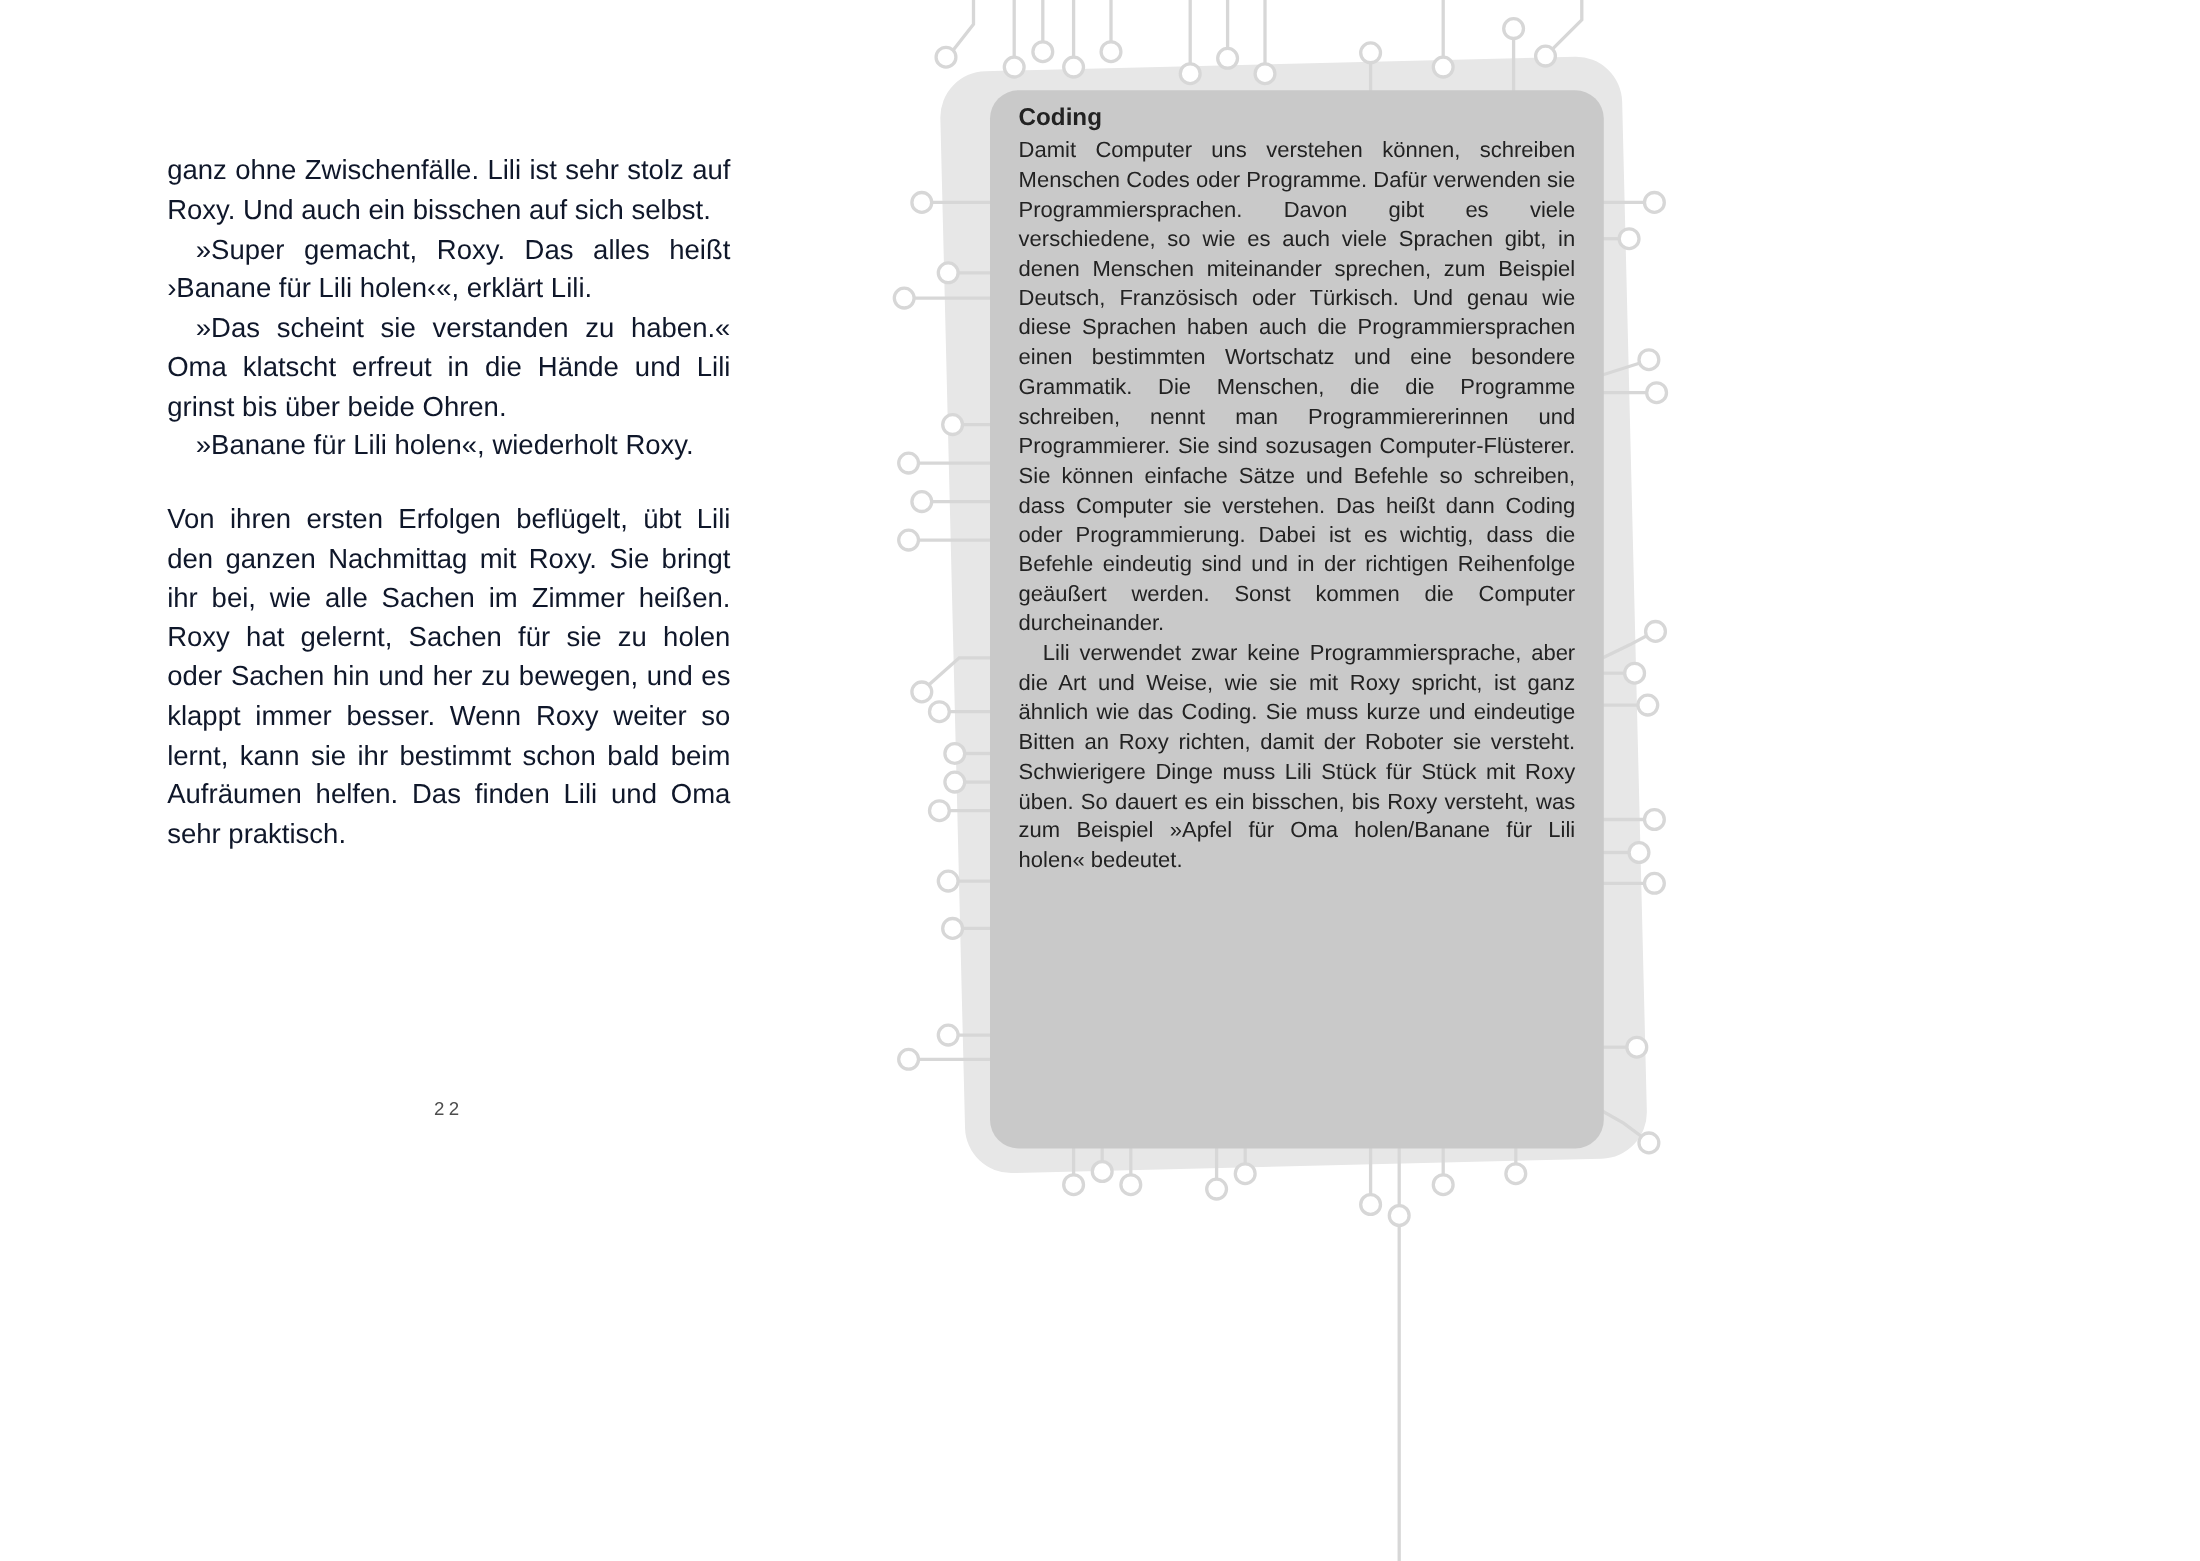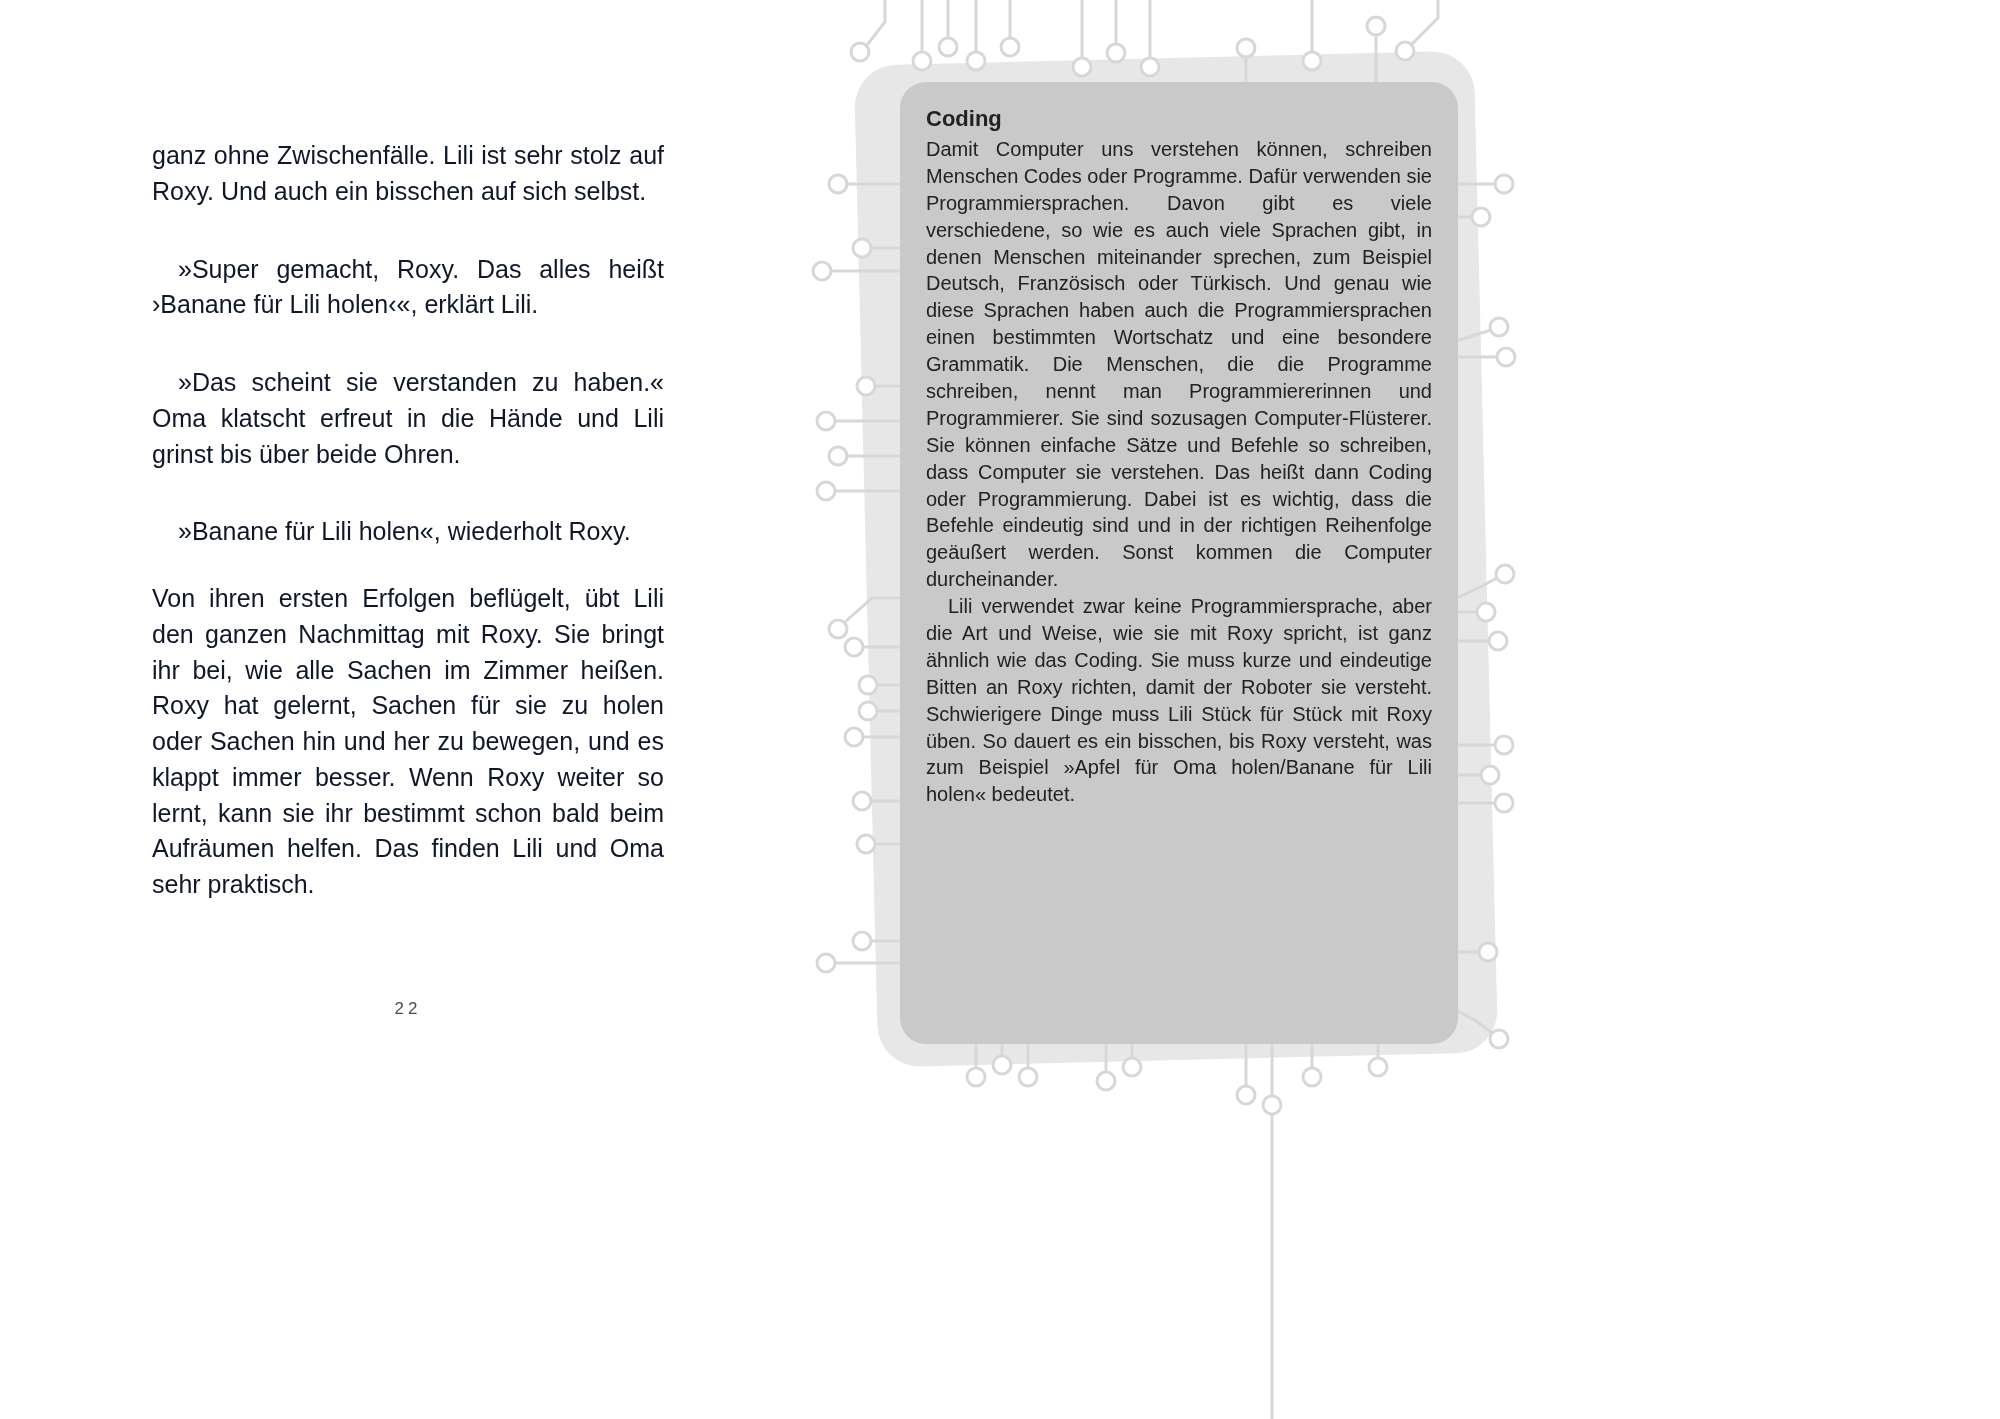--- a/index.html
+++ b/index.html
@@ -24,21 +24,21 @@
     top: 138px;
     width: 512px;
     font-size: 25px;
     line-height: 1.43;
     text-align: justify;
     color: #0f172a;
     hyphens: auto;
     -webkit-hyphens: auto;
   }
   .story p { margin: 0; }
-  .story p.indent { text-indent: 26px; margin-top: 42px; }
+  .story p.indent { text-indent: 26px; }
   .story p.spaced { margin-top: 31px; }
 
   .page-number {
     position: absolute;
     left: 152px;
     top: 999px;
     width: 512px;
     text-align: center;
     font-size: 17px;
     letter-spacing: 4px;
@@ -66,21 +66,21 @@
   }
   .info-box {
     position: absolute;
     left: 900px;
     top: 82px;
     width: 558px;
     height: 962px;
     box-sizing: border-box;
     background: #c9c9c9;
     border-radius: 26px;
-    padding: 24px 26px;
+    padding: 12px 26px;
     color: #222222;
   }
   .info-box h2 {
     margin: 0 0 4px 0;
     font-size: 22px;
     font-weight: bold;
   }
   .info-box p {
     margin: 0;
     font-size: 20px;

